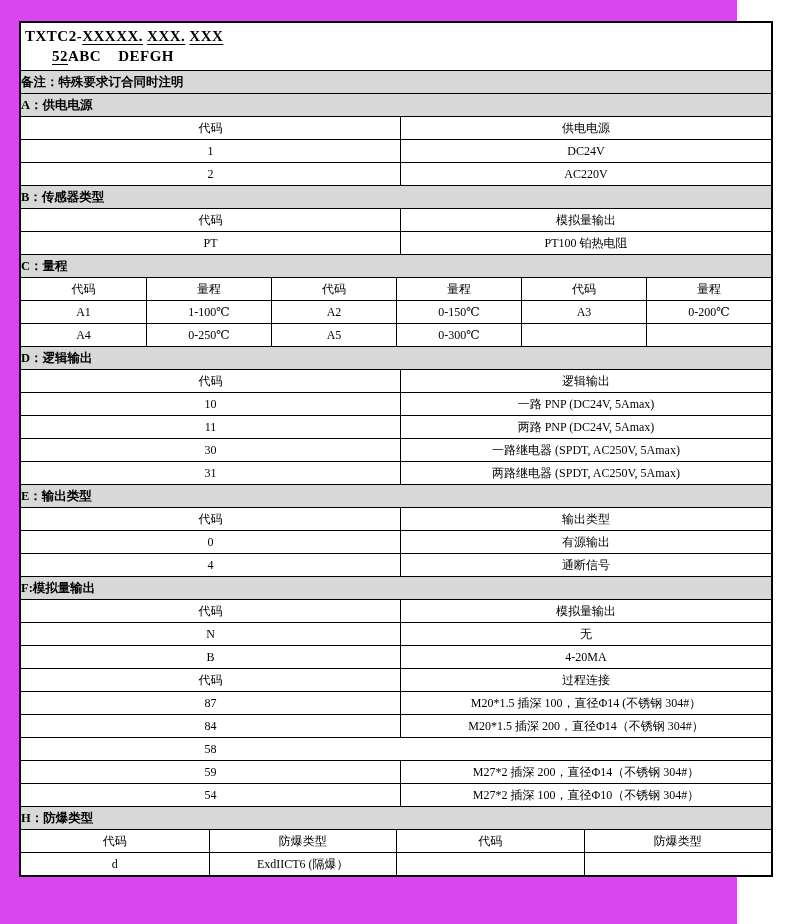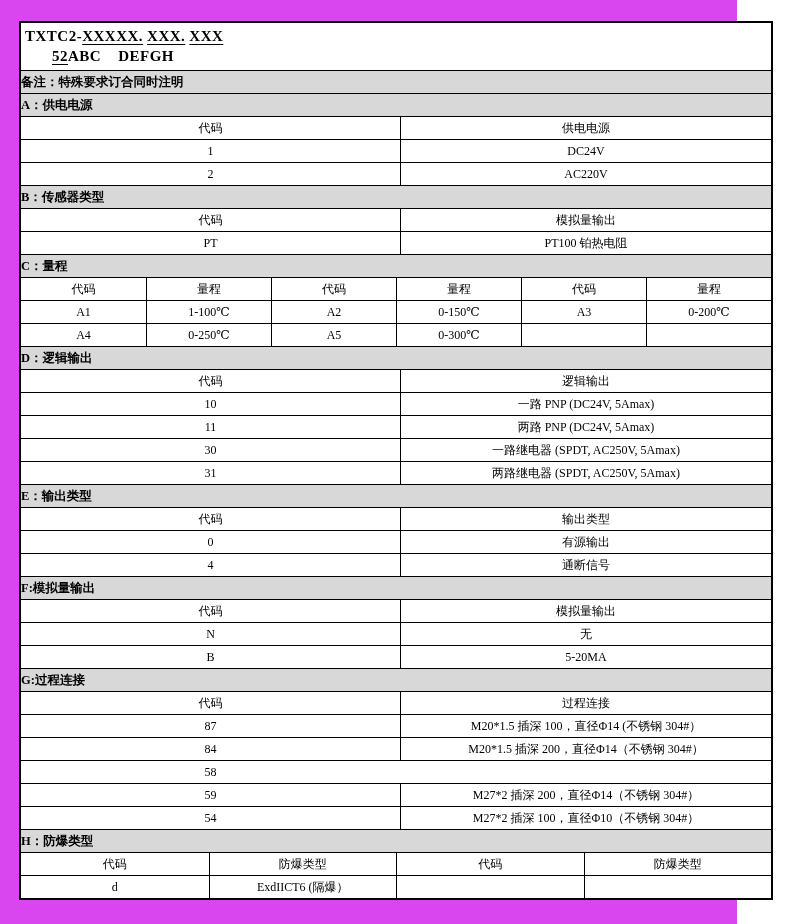--- a/index.html
+++ b/index.html
@@ -175,26 +175,23 @@
     <div class="row c2">
       <div class="cell">代码</div>
       <div class="cell">模拟量输出</div>
     </div>
     <div class="row c2">
       <div class="cell">N</div>
       <div class="cell">无</div>
     </div>
     <div class="row c2">
       <div class="cell">B</div>
-      <div class="cell">5-20MA</div>
-    </div>
-
-    <div class="sec">
-        <span>G:过程连接</span>
-      </div>
+      <div class="cell">4-20MA</div>
+    </div>
+
     <div class="row c2">
       <div class="cell">代码</div>
       <div class="cell">过程连接</div>
     </div>
     <div class="row c2">
       <div class="cell">87</div>
       <div class="cell">M20*1.5 插深 100，直径Φ14 (不锈钢 304#）</div>
     </div>
     <div class="row c2">
       <div class="cell">84</div>

